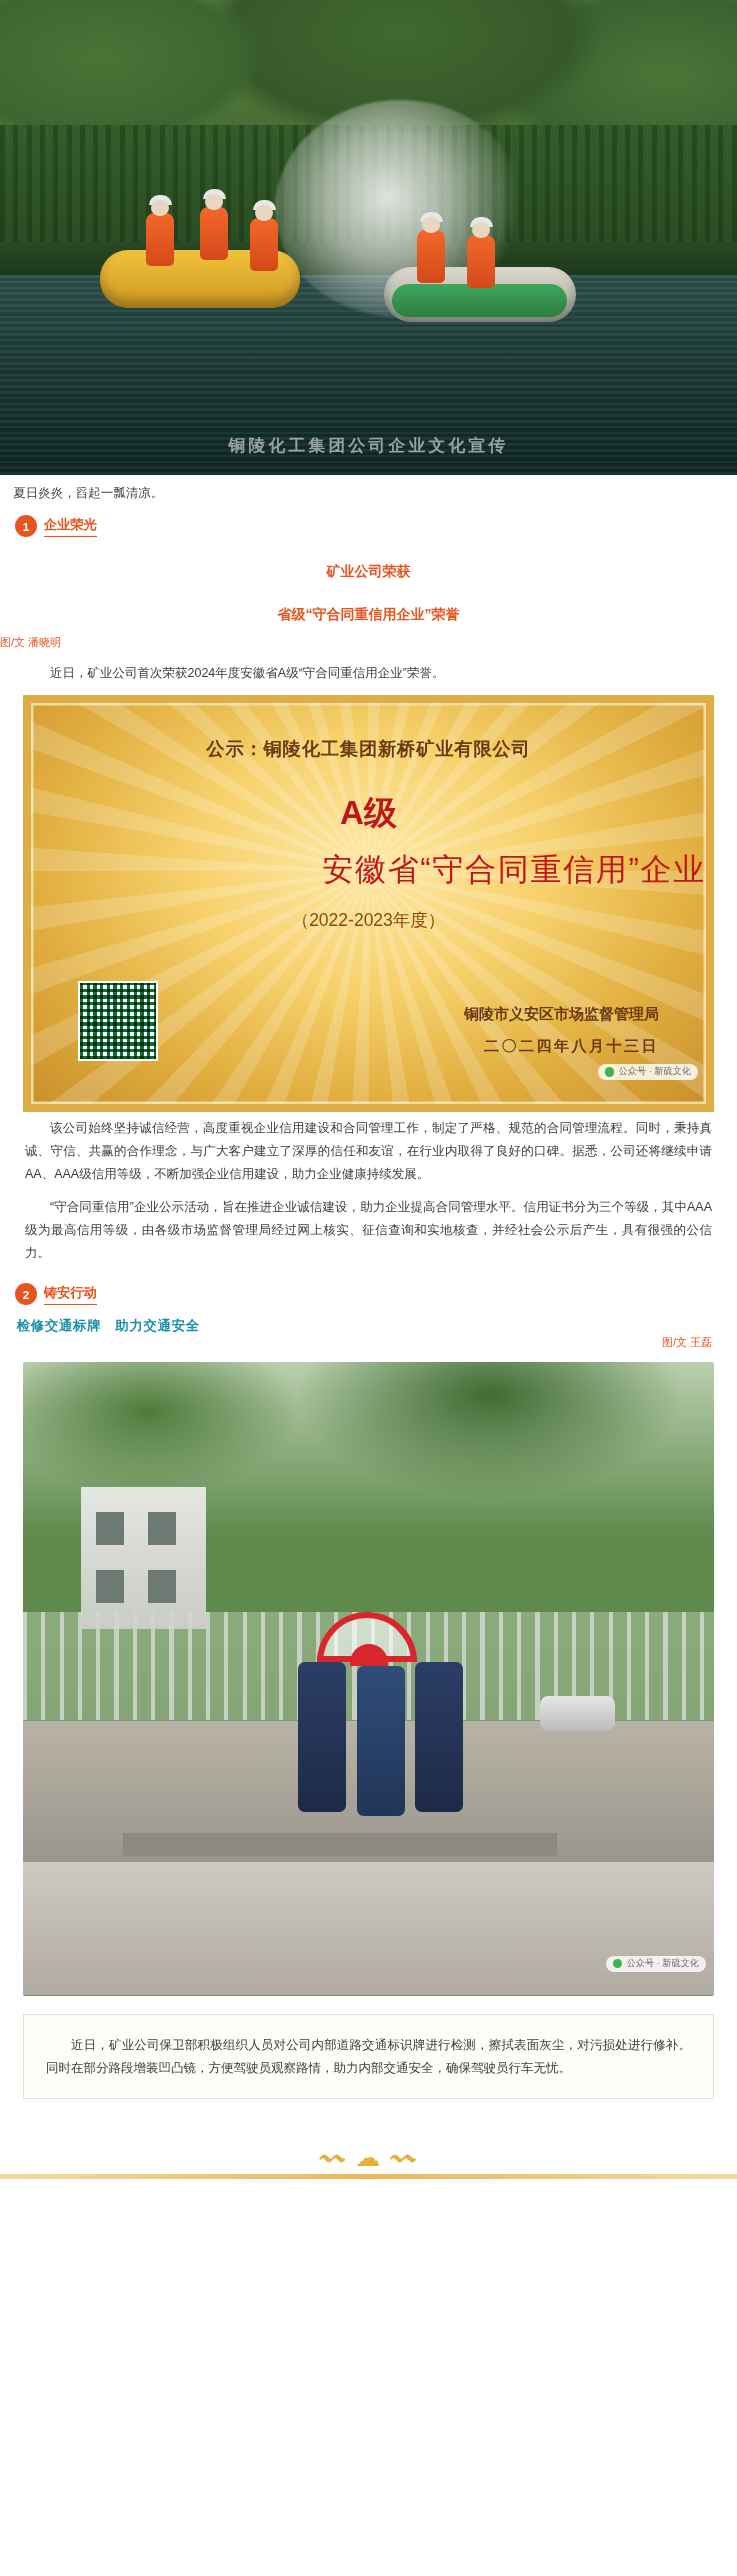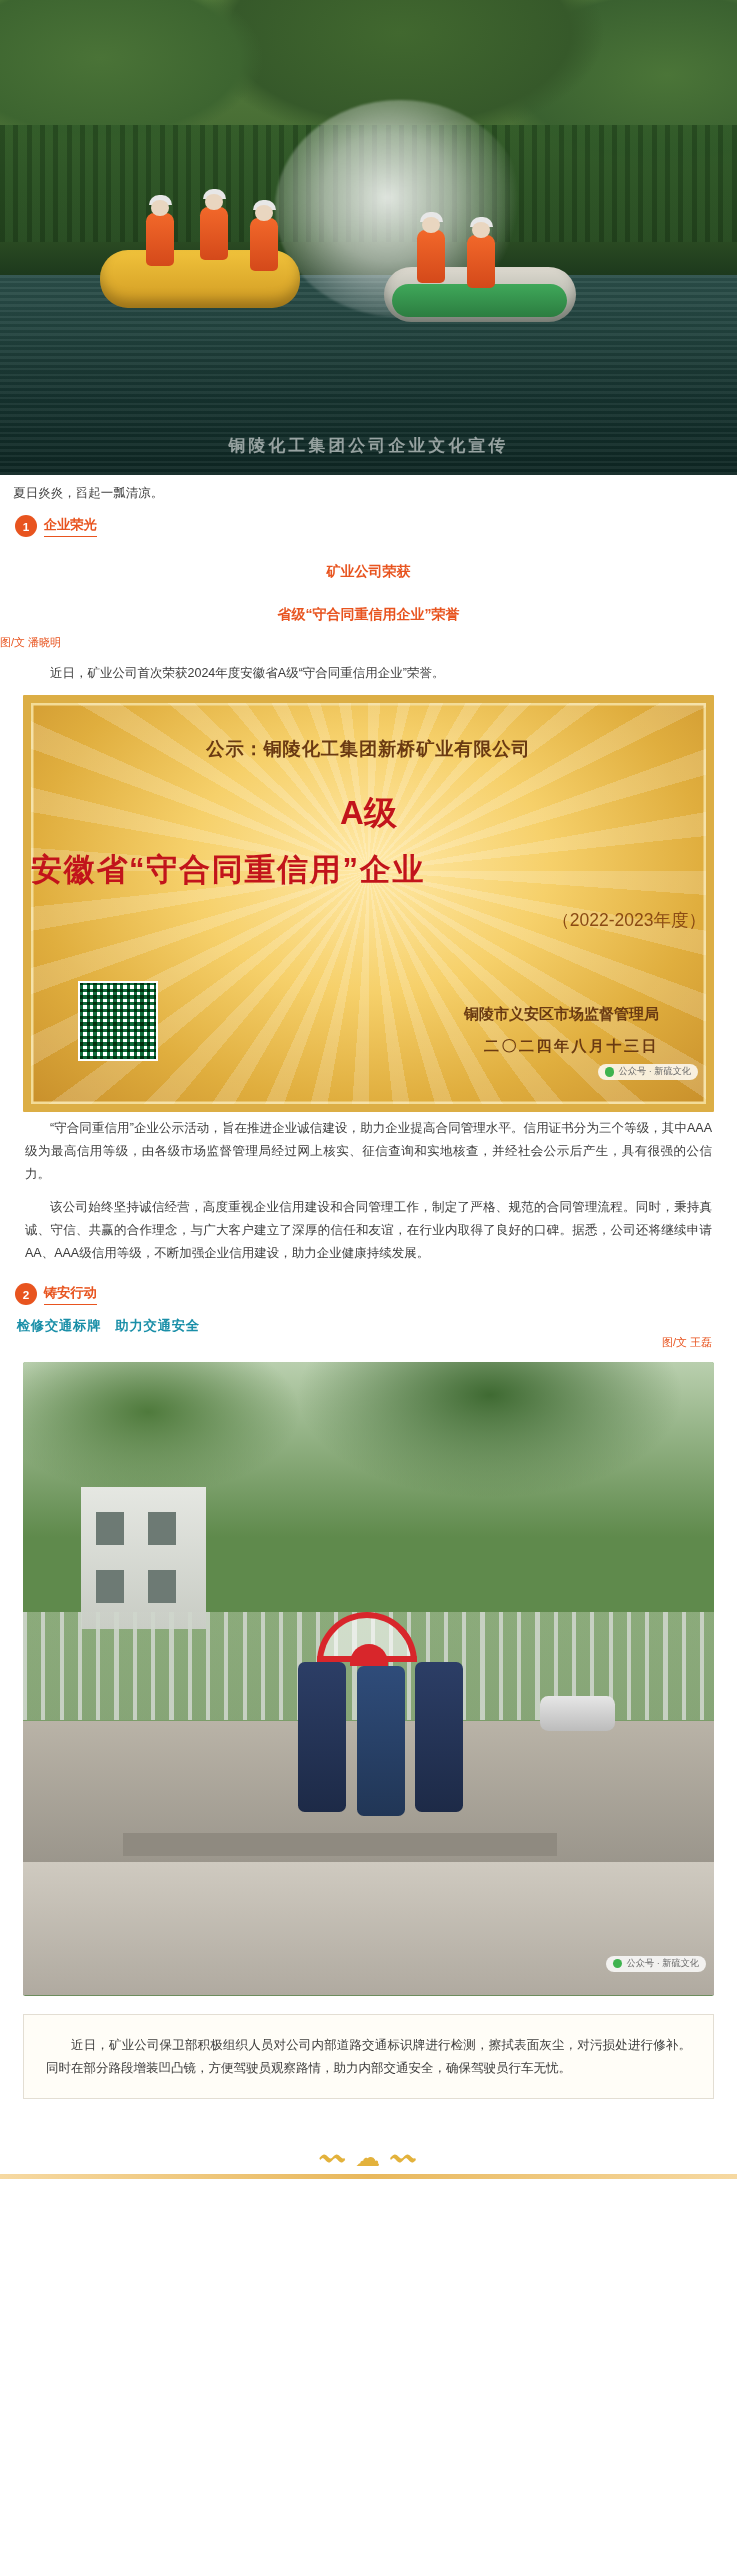--- a/index.html
+++ b/index.html
@@ -174,26 +174,26 @@
   .plaque .line1 {
     position:relative; margin-top:33px; text-align:center;
     font-size:18.3px; font-weight:700; color:#6a3a12;
     letter-spacing:0.8px;
   }
   .plaque .grade {
     position:relative; margin-top:30px; text-align:center;
     font-size:33px; font-weight:800; color:#c2141b;
   }
   .plaque .main {
-    position:relative; margin-top:13.3px; text-align:left;
-    font-size:31px; font-weight:700; color:#c2141b;
+    position:relative; margin-top:13.3px; text-align:right;
+    font-size:31px; font-weight:400; color:#c2141b;
     letter-spacing:1.7px;
   }
   .plaque .period {
-    position:relative; margin-top:16.7px; text-align:right;
+    position:relative; margin-top:16.7px; text-align:center;
     font-size:17.5px; color:#8a4a14;
   }
   .plaque .issuer {
     position:absolute; right:47px; bottom:80px;
     font-size:15px; font-weight:700; color:#6a3a12;
   }
   .plaque .date {
     position:absolute; right:47px; bottom:48px;
     font-size:15px; font-weight:700; color:#6a3a12;
     letter-spacing:2.5px;
@@ -385,22 +385,22 @@
       <div class="issuer">铜陵市义安区市场监督管理局</div>
       <div class="date">二〇二四年八月十三日</div>
       <div class="qr"></div>
       <div class="img-badge">
         <span class="dot"></span>
         <span>公众号 · 新硫文化</span>
       </div>
     </div>
   </div>
 
+  <div class="body-p indent">该公司始终坚持诚信经营，高度重视企业信用建设和合同管理工作，制定了严格、规范的合同管理流程。同时，秉持真诚、守信、共赢的合作理念，与广大客户建立了深厚的信任和友谊，在行业内取得了良好的口碑。据悉，公司还将继续申请AA、AAA级信用等级，不断加强企业信用建设，助力企业健康持续发展。</div>
   <div class="body-p indent">“守合同重信用”企业公示活动，旨在推进企业诚信建设，助力企业提高合同管理水平。信用证书分为三个等级，其中AAA级为最高信用等级，由各级市场监督管理局经过网上核实、征信查询和实地核查，并经社会公示后产生，具有很强的公信力。</div>
-  <div class="body-p indent">该公司始终坚持诚信经营，高度重视企业信用建设和合同管理工作，制定了严格、规范的合同管理流程。同时，秉持真诚、守信、共赢的合作理念，与广大客户建立了深厚的信任和友谊，在行业内取得了良好的口碑。据悉，公司还将继续申请AA、AAA级信用等级，不断加强企业信用建设，助力企业健康持续发展。</div>
 
   <div class="section-head">
     <div class="num">2</div>
     <div class="label">铸安行动</div>
   </div>
 
   <div class="subhead-row">
     <div class="subhead">检修交通标牌　助力交通安全</div>
     <div class="subbyline">图/文  王磊</div>
   </div>

